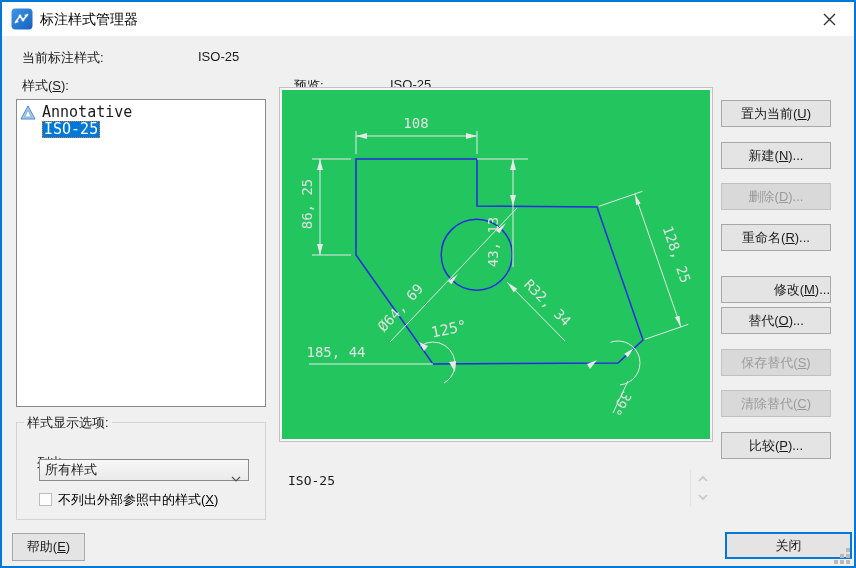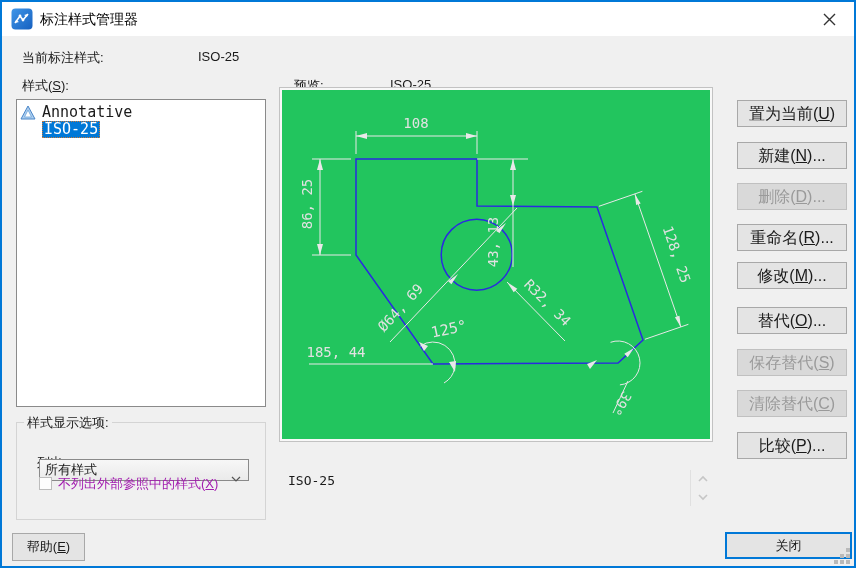--- a/index.html
+++ b/index.html
@@ -22,31 +22,31 @@
   .listrow .sel{display:inline-block;background:#0078d7;color:#fff;padding:0 2px;
                 outline:1px dotted #c97a3a;outline-offset:-1px;}
   .rowicon{position:absolute;left:3px;top:1px;width:16px;height:15px;}
   
   .preview{position:absolute;left:278px;top:86px;width:432px;height:353px;
            background:#22c55e;border:2px solid #f8f8f8;outline:1px solid #c2c2c2;}
   .preview svg{display:block;}
   .dimtxt{font-family:"DejaVu Sans Mono",monospace;font-size:14px;fill:#e2e2e2;}
   
   .btn{position:absolute;left:719px;width:110px;height:27px;background:#e4e4e4;
-       border:1px solid #a8a8a8;font-size:16px;text-align:center;line-height:25px;
-       color:#1a1a1a;cursor:pointer;white-space:nowrap;margin-left:16px;}
+       border:1px solid #a8a8a8;font-size:13px;text-align:center;line-height:25px;
+       color:#1a1a1a;cursor:pointer;white-space:nowrap;}
   .btn.disabled{background:#d9d9d9;border-color:#c0c0c0;color:#9a9a9a;cursor:default;}
   
   .groupbox{position:absolute;border:1px solid #d4d4d4;}
   .legend{position:absolute;top:-9px;left:7px;background:#f0f0f0;padding:0 3px;white-space:nowrap;}
   .combo{position:absolute;left:37px;top:457px;width:210px;height:22px;
          background:linear-gradient(#f7f7f7,#eaeaea);border:1px solid #8a8a8a;
          line-height:20px;padding-left:5px;cursor:pointer;}
   .combo .chev{position:absolute;right:7px;top:8px;}
-  .checkrow{position:absolute;left:37px;top:473px;color:#a21caf;white-space:nowrap;}
+  .checkrow{position:absolute;left:37px;top:489px;color:#000000;white-space:nowrap;}
   .checkbox{display:inline-block;width:13px;height:13px;background:#fdfdfd;
             border:1px solid #bcbcbc;vertical-align:-2px;margin-right:6px;}
   
   .desc-text{position:absolute;left:286px;top:471px;font-family:"DejaVu Sans Mono",monospace;font-size:13px;}
   .desc-sep{position:absolute;left:688px;top:468px;width:1px;height:36px;background:#e0e0e0;}
   .desc-arrows{position:absolute;left:694px;top:469px;width:16px;height:36px;color:#c6c6c6;}
   
   .helpbtn{position:absolute;left:10px;top:531px;width:73px;height:28px;background:#e4e4e4;
            border:1px solid #a8a8a8;text-align:center;line-height:26px;cursor:pointer;}
   .closebtn2{position:absolute;left:723px;top:530px;width:127px;height:27px;background:#e4e4e4;
@@ -153,21 +153,21 @@
         <text transform="translate(335,311) rotate(122)">39°</text>
         <text x="54" y="267">185, 44</text>
       </g>
     </svg>
   </div>
 
   <div class="btn" style="top:98px;"><span>置为当前(</span><span class="acc">U</span><span>)</span></div>
   <div class="btn" style="top:140px;"><span>新建(</span><span class="acc">N</span><span>)...</span></div>
   <div class="btn disabled" style="top:181px;"><span>删除(</span><span class="acc">D</span><span>)...</span></div>
   <div class="btn" style="top:222px;"><span>重命名(</span><span class="acc">R</span><span>)...</span></div>
-  <div class="btn" style="top:260px;"><span>修改(</span><span class="acc">M</span><span>)...</span></div>
+  <div class="btn" style="top:274px;text-align:right;"><span>修改(</span><span class="acc">M</span><span>)...</span></div>
   <div class="btn" style="top:305px;"><span>替代(</span><span class="acc">O</span><span>)...</span></div>
   <div class="btn disabled" style="top:347px;"><span>保存替代(</span><span class="acc">S</span><span>)</span></div>
   <div class="btn disabled" style="top:388px;"><span>清除替代(</span><span class="acc">C</span><span>)</span></div>
   <div class="btn" style="top:430px;"><span>比较(</span><span class="acc">P</span><span>)...</span></div>
 
   <div class="groupbox" style="left:14px;top:420px;width:250px;height:98px;">
     <span class="legend">样式显示选项:</span>
   </div>
   <span class="lbl" style="left:35px;top:436px;margin-top:16px;">列出</span>
   <div class="combo">

